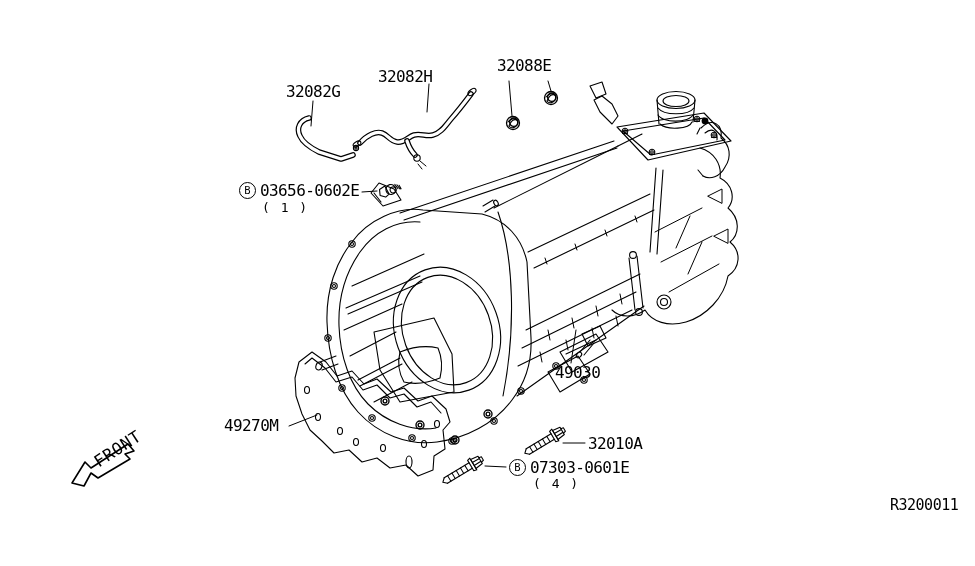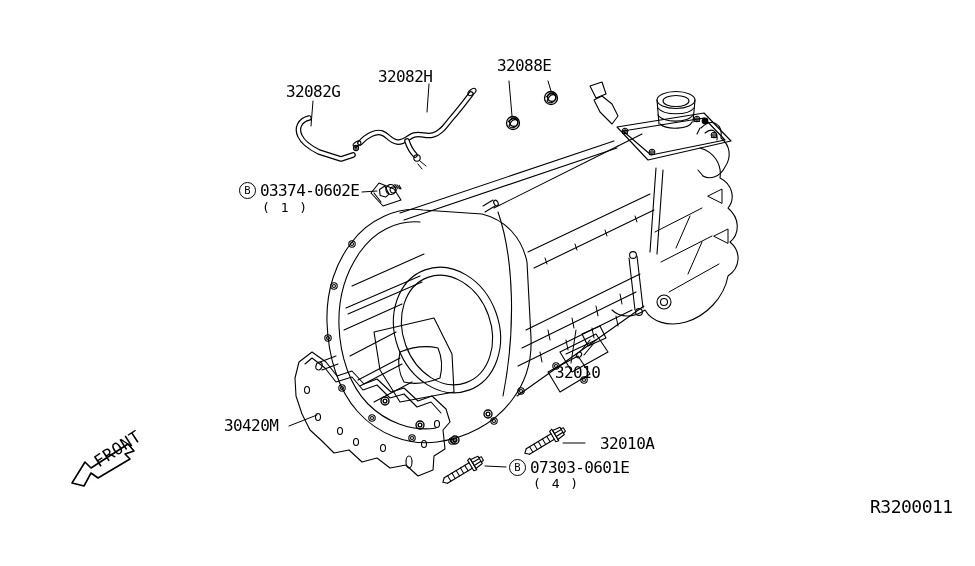--- a/index.html
+++ b/index.html
@@ -10,21 +10,21 @@
   .thin{stroke-width:1;}
   .tube-o{fill:none;stroke:#000;stroke-width:5.6;stroke-linecap:round;stroke-linejoin:round;}
   .tube-i{fill:none;stroke:#fff;stroke-width:3.2;stroke-linecap:round;stroke-linejoin:round;}
   .dk{fill:#000;stroke:none;}
   .callout{position:absolute;font-size:16px;letter-spacing:-0.6px;line-height:1;white-space:nowrap;}
   .qty{font-size:13px;letter-spacing:1.5px;}
   .bgrp{display:flex;align-items:center;gap:4px;}
   .bsym{display:inline-flex;align-items:center;justify-content:center;flex:0 0 auto;
         width:15px;height:15px;border:1.3px solid #000;border-radius:50%;
         font-size:10.5px;letter-spacing:0;}
-  .refcode{font-size:18px;letter-spacing:-0.5px;}
+  .refcode{font-size:15px;letter-spacing:-0.5px;margin-left:20px;}
   .front{position:absolute;left:101px;top:452px;font-size:16.5px;letter-spacing:0.5px;
          transform:rotate(-33deg);transform-origin:0 100%;}
 </style>
 </head>
 <body>
 
 <div class="stage">
 
 <svg width="975" height="566" viewBox="0 0 975 566">
   <defs>
@@ -204,27 +204,27 @@
     <path class="ln" style="stroke-width:1.6" d="M72,483 L85,462 L91,468 L128,444 L134,451 L125,454 L130,459 L98,478 L91,473 L84,486 Z"></path>
   </g>
 </svg>
 
 <div class="callout" style="left:286px;top:84px">32082G</div>
 <div class="callout" style="left:378px;top:69px">32082H</div>
 <div class="callout" style="left:497px;top:58px">32088E</div>
 
 <div class="callout bgrp" style="left:239px;top:182px">
   <span class="bsym">B</span>
-  <span>03374-0602E</span>
+  <span>03656-0602E</span>
 </div>
 <div class="callout qty" style="left:262px;top:201px">( 1 )</div>
 
-<div class="callout" style="left:555px;top:365px">32010</div>
-<div class="callout" style="left:224px;top:418px">30420M</div>
-<div class="callout" style="left:600px;top:436px">32010A</div>
+<div class="callout" style="left:555px;top:365px">49030</div>
+<div class="callout" style="left:224px;top:418px">49270M</div>
+<div class="callout" style="left:588px;top:436px">32010A</div>
 
 <div class="callout bgrp" style="left:509px;top:459px">
   <span class="bsym">B</span>
   <span>07303-0601E</span>
 </div>
 <div class="callout qty" style="left:533px;top:477px">( 4 )</div>
 
 <div class="front">FRONT</div>
 
 <div class="callout refcode" style="left:870px;top:498px">R3200011</div>

